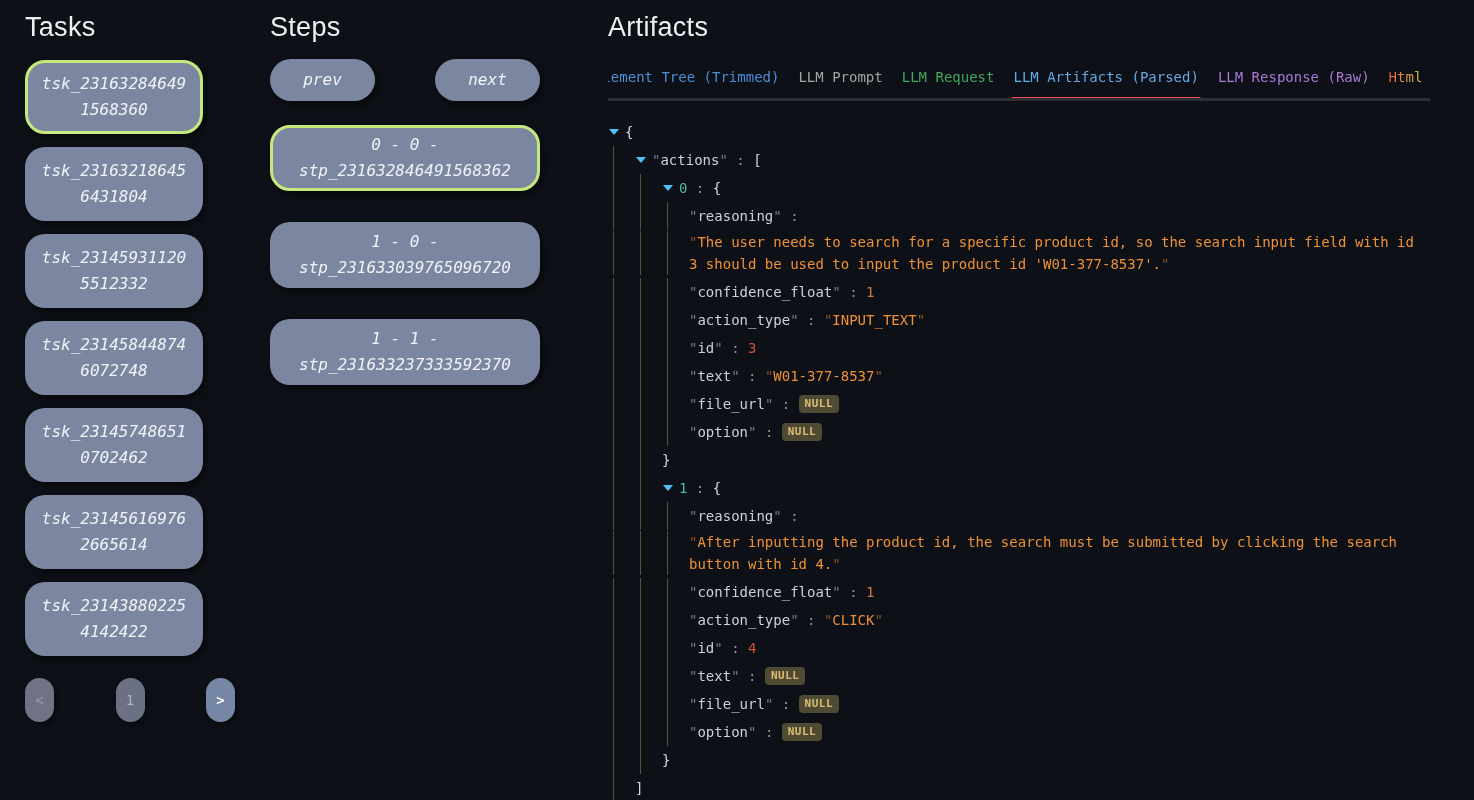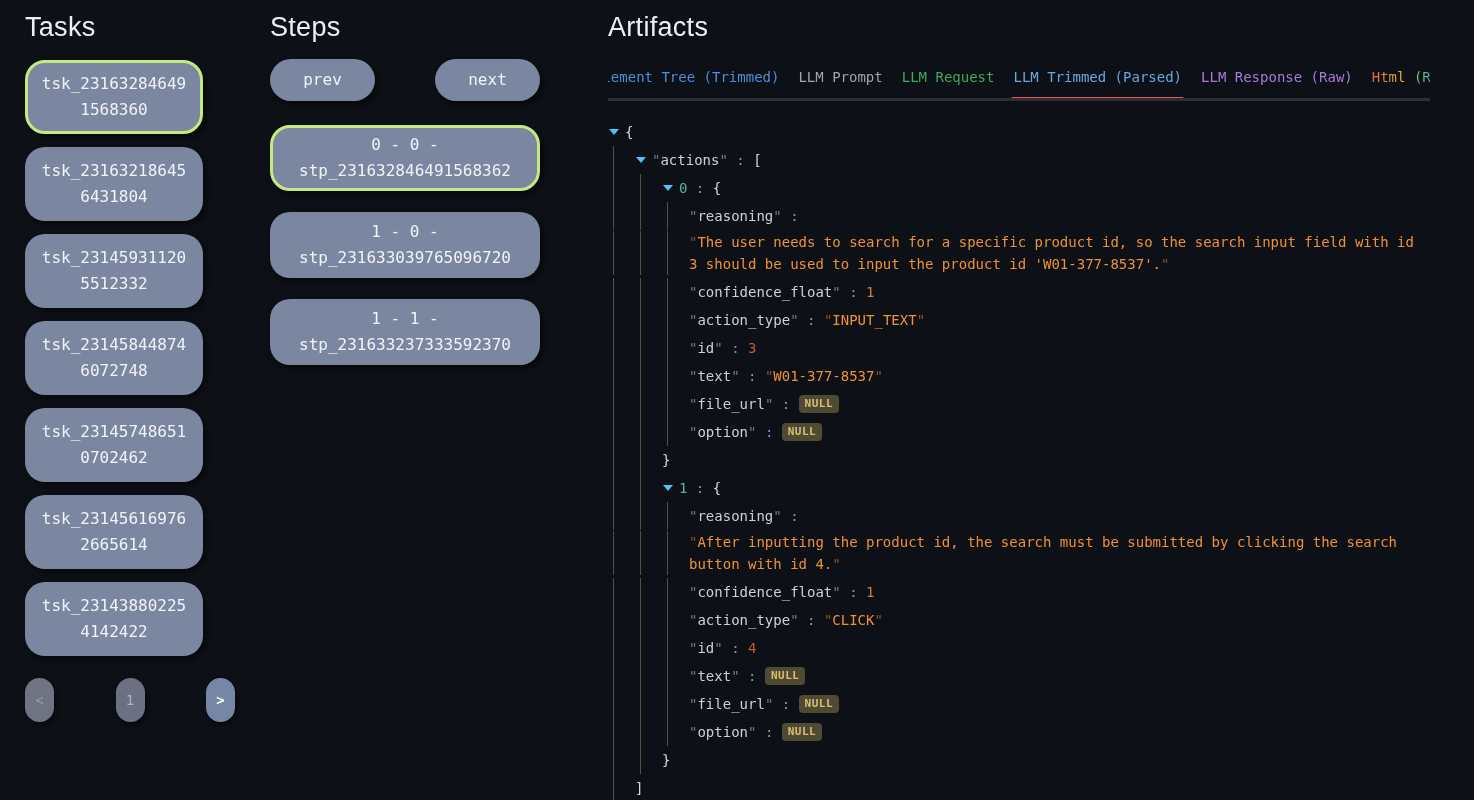--- a/index.html
+++ b/index.html
@@ -23,29 +23,30 @@
   .artifacts-col { flex:1 1 auto; min-width:0; padding-right:44px; }
 
   
   .btn {
     display:flex; align-items:center; justify-content:center;
     background:#7b87a0; color:#f1f3f7;
     border:3px solid transparent; border-radius:20px;
     font-family:"DejaVu Sans Mono", monospace; font-size:16px; line-height:26px;
     text-align:center; cursor:pointer;
     box-shadow:3px 4px 6px rgba(0,0,0,.5);
+    font-style:italic;
   }
   .btn.selected { border-color:#c5e97c; }
 
   .task-list { margin-top:17px; display:flex; flex-direction:column; gap:13px; }
   .task-btn { width:178px; min-height:74px; padding:8px 12px; word-break:break-all; }
 
   .step-nav { margin-top:16px; display:flex; justify-content:space-between; }
   .nav-btn { width:105px; height:42px; border-radius:21px; border:none; }
-  .step-list { margin-top:24px; display:flex; flex-direction:column; gap:21px; }
+  .step-list { margin-top:24px; display:flex; flex-direction:column; gap:31px; }
   .step-btn { width:270px; min-height:66px; padding:4px 12px; }
 
   
   .pagination { margin-top:22px; width:210px; display:flex; justify-content:space-between; align-items:center; }
   .pg {
     width:29px; height:44px; border:none; border-radius:15px;
     font-family:"DejaVu Sans Mono", monospace; font-size:14px;
     display:flex; align-items:center; justify-content:center; cursor:pointer;
     box-shadow:2px 3px 5px rgba(0,0,0,.45);
   }
@@ -144,21 +145,21 @@
         <button class="btn step-btn">1 - 1 - stp_231633237333592370</button>
       </div>
   </section>
 
   <section class="artifacts-col">
     <h1 class="panel-title">Artifacts</h1>
     <div class="tabs" style="--active-underline: #f04f4f;">
         <span class="tab clipped" style="color: rgb(74, 143, 214);">Element Tree (Trimmed)</span>
         <span class="tab" style="color: #a3a3a3;">LLM Prompt</span>
         <span class="tab" style="color: rgb(63, 169, 92);">LLM Request</span>
-        <span class="tab active" style="color: rgb(99, 169, 228);">LLM Trimmed (Parsed)</span>
+        <span class="tab active" style="color: rgb(99, 169, 228);">LLM Artifacts (Parsed)</span>
         <span class="tab" style="color: rgb(169, 120, 216);">LLM Response (Raw)</span>
         <span class="tab rainbow">Html (Raw)</span>
       </div>
     <div class="json-viewer">
         <div class="json-line">
           <span class="arrow"></span>
           <span class="content"><span class="tk-punct">{</span></span>
         </div>
         <div class="json-line">
           <span class="guide"></span>

